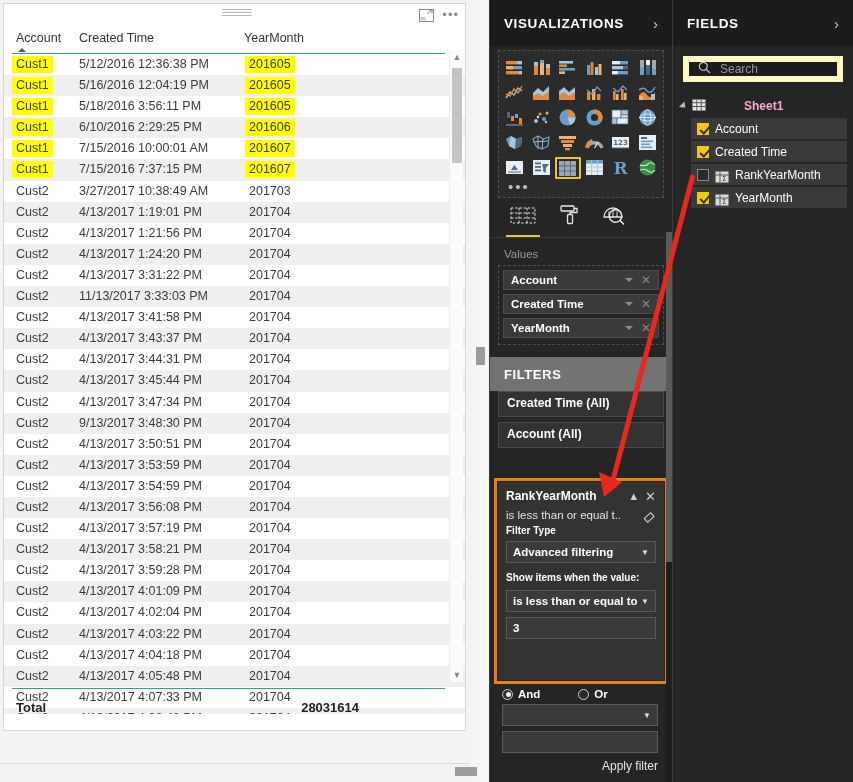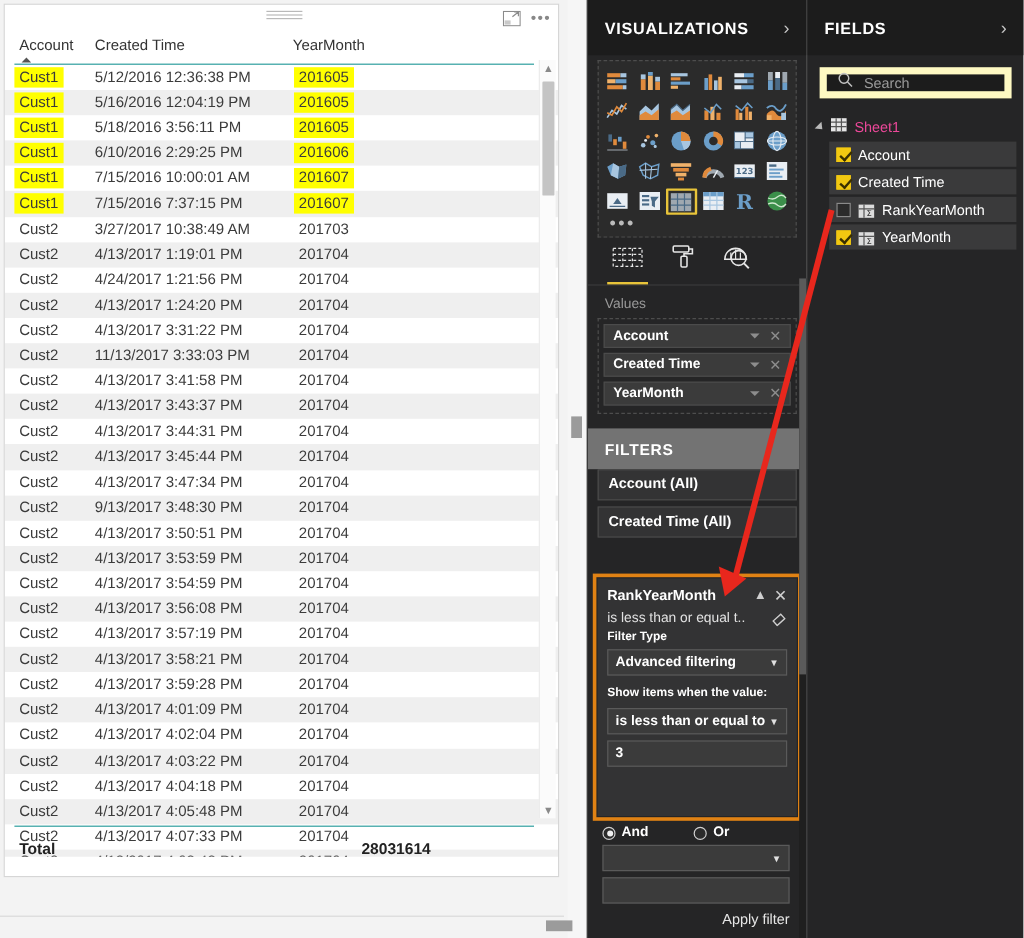--- a/index.html
+++ b/index.html
@@ -335,21 +335,21 @@
   #table-node {
     display: flex; align-items: center; gap: 6px;
     padding: 2px 0 2px 8px; height: 20px;
   }
   #table-node .tri {
     width: 0; height: 0;
     border-top: 4px solid transparent; border-bottom: 4px solid transparent;
     border-left: 5px solid #b9b9b9;
     transform: rotate(45deg);
   }
-  #table-node .tname { color: #ec4899; font-size: 12px; font-weight: normal; }
+  #table-node .tname { color: #f9a8d4; font-size: 12px; font-weight: bold; margin-left: 32px; }
 
   .fld {
     position: relative; height: 21px; margin: 2px 6px 0 18px;
     background: #3a3a3b;
     display: flex; align-items: center; gap: 6px; padding-left: 6px;
     cursor: pointer;
   }
   .fld .cb {
     width: 12px; height: 12px; flex: none;
     border: 1px solid #8a8a8a; background: #2b2b2b;
@@ -444,21 +444,21 @@
               <span class="cell c1">3/27/2017 10:38:49 AM</span>
               <span class="cell c2">201703</span>
             </div>
             <div class="row alt">
               <span class="cell c0">Cust2</span>
               <span class="cell c1">4/13/2017 1:19:01 PM</span>
               <span class="cell c2">201704</span>
             </div>
             <div class="row">
               <span class="cell c0">Cust2</span>
-              <span class="cell c1">4/24/2017 1:21:56 PM</span>
+              <span class="cell c1">4/13/2017 1:21:56 PM</span>
               <span class="cell c2">201704</span>
             </div>
             <div class="row alt">
               <span class="cell c0">Cust2</span>
               <span class="cell c1">4/13/2017 1:24:20 PM</span>
               <span class="cell c2">201704</span>
             </div>
             <div class="row">
               <span class="cell c0">Cust2</span>
               <span class="cell c1">4/13/2017 3:31:22 PM</span>
@@ -896,24 +896,24 @@
           <span class="wx">✕</span>
         </div>
       </div>
 
     <div id="filters-header">
       <span class="pane-title">FILTERS</span>
     </div>
 
     <div id="filter-cards">
         <div class="filter-card">
-          <div class="fname">Account  (All)</div>
+          <div class="fname">Created Time  (All)</div>
         </div>
         <div class="filter-card">
-          <div class="fname">Created Time  (All)</div>
+          <div class="fname">Account  (All)</div>
         </div>
       </div>
 
     <div id="adv-filter">
       <div class="af-row1">
         <span class="af-title">RankYearMonth</span>
         <span class="af-chev-up">▲</span>
         <span class="af-x">✕</span>
       </div>
       <div class="af-row2">

